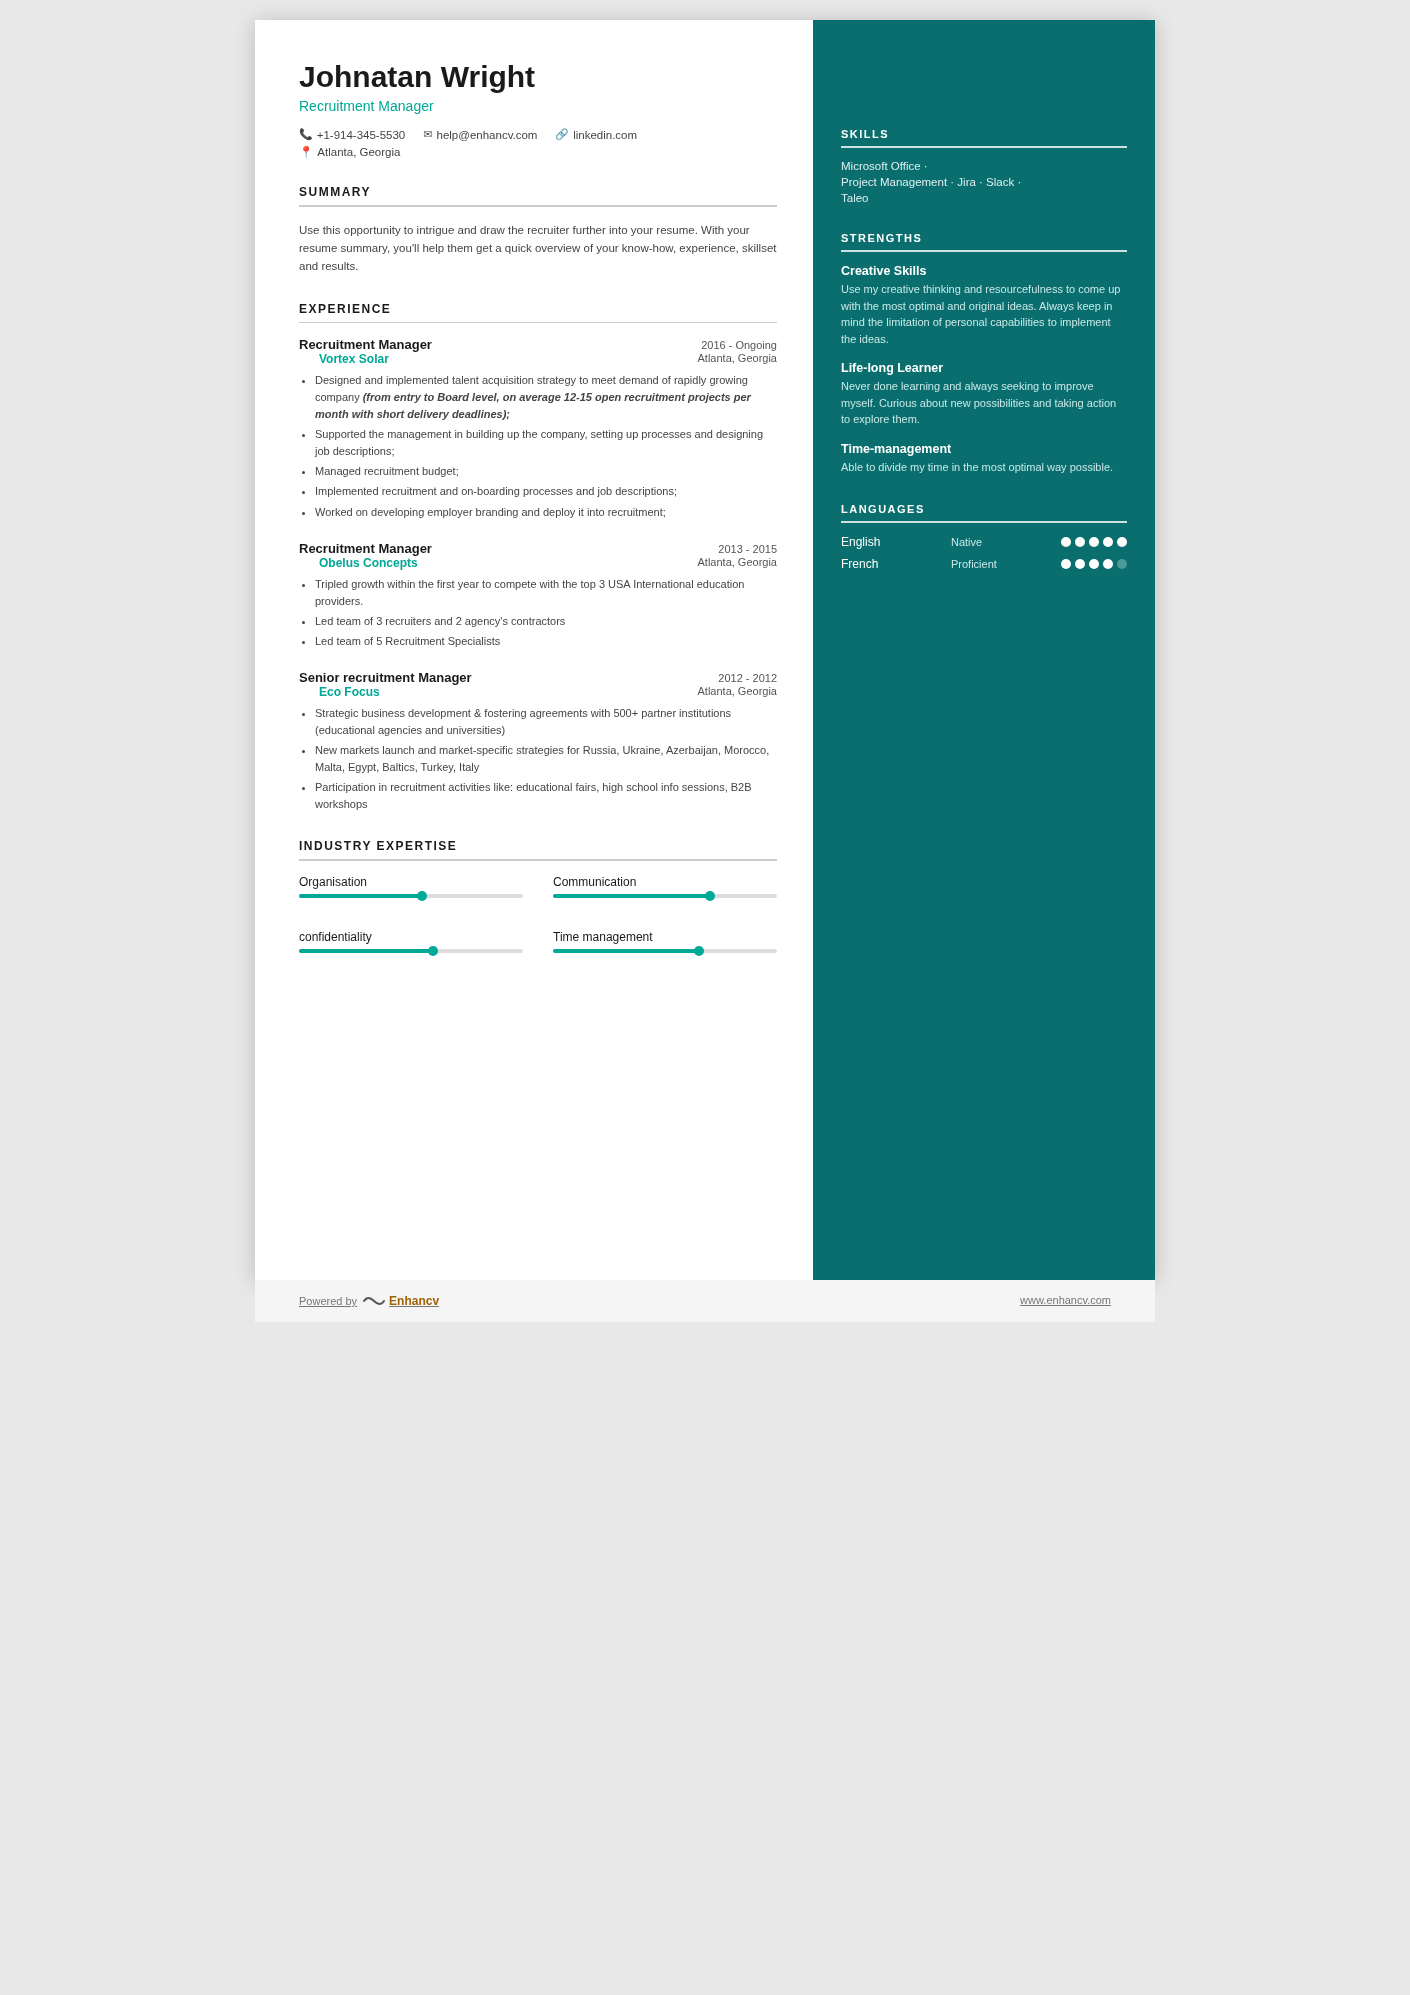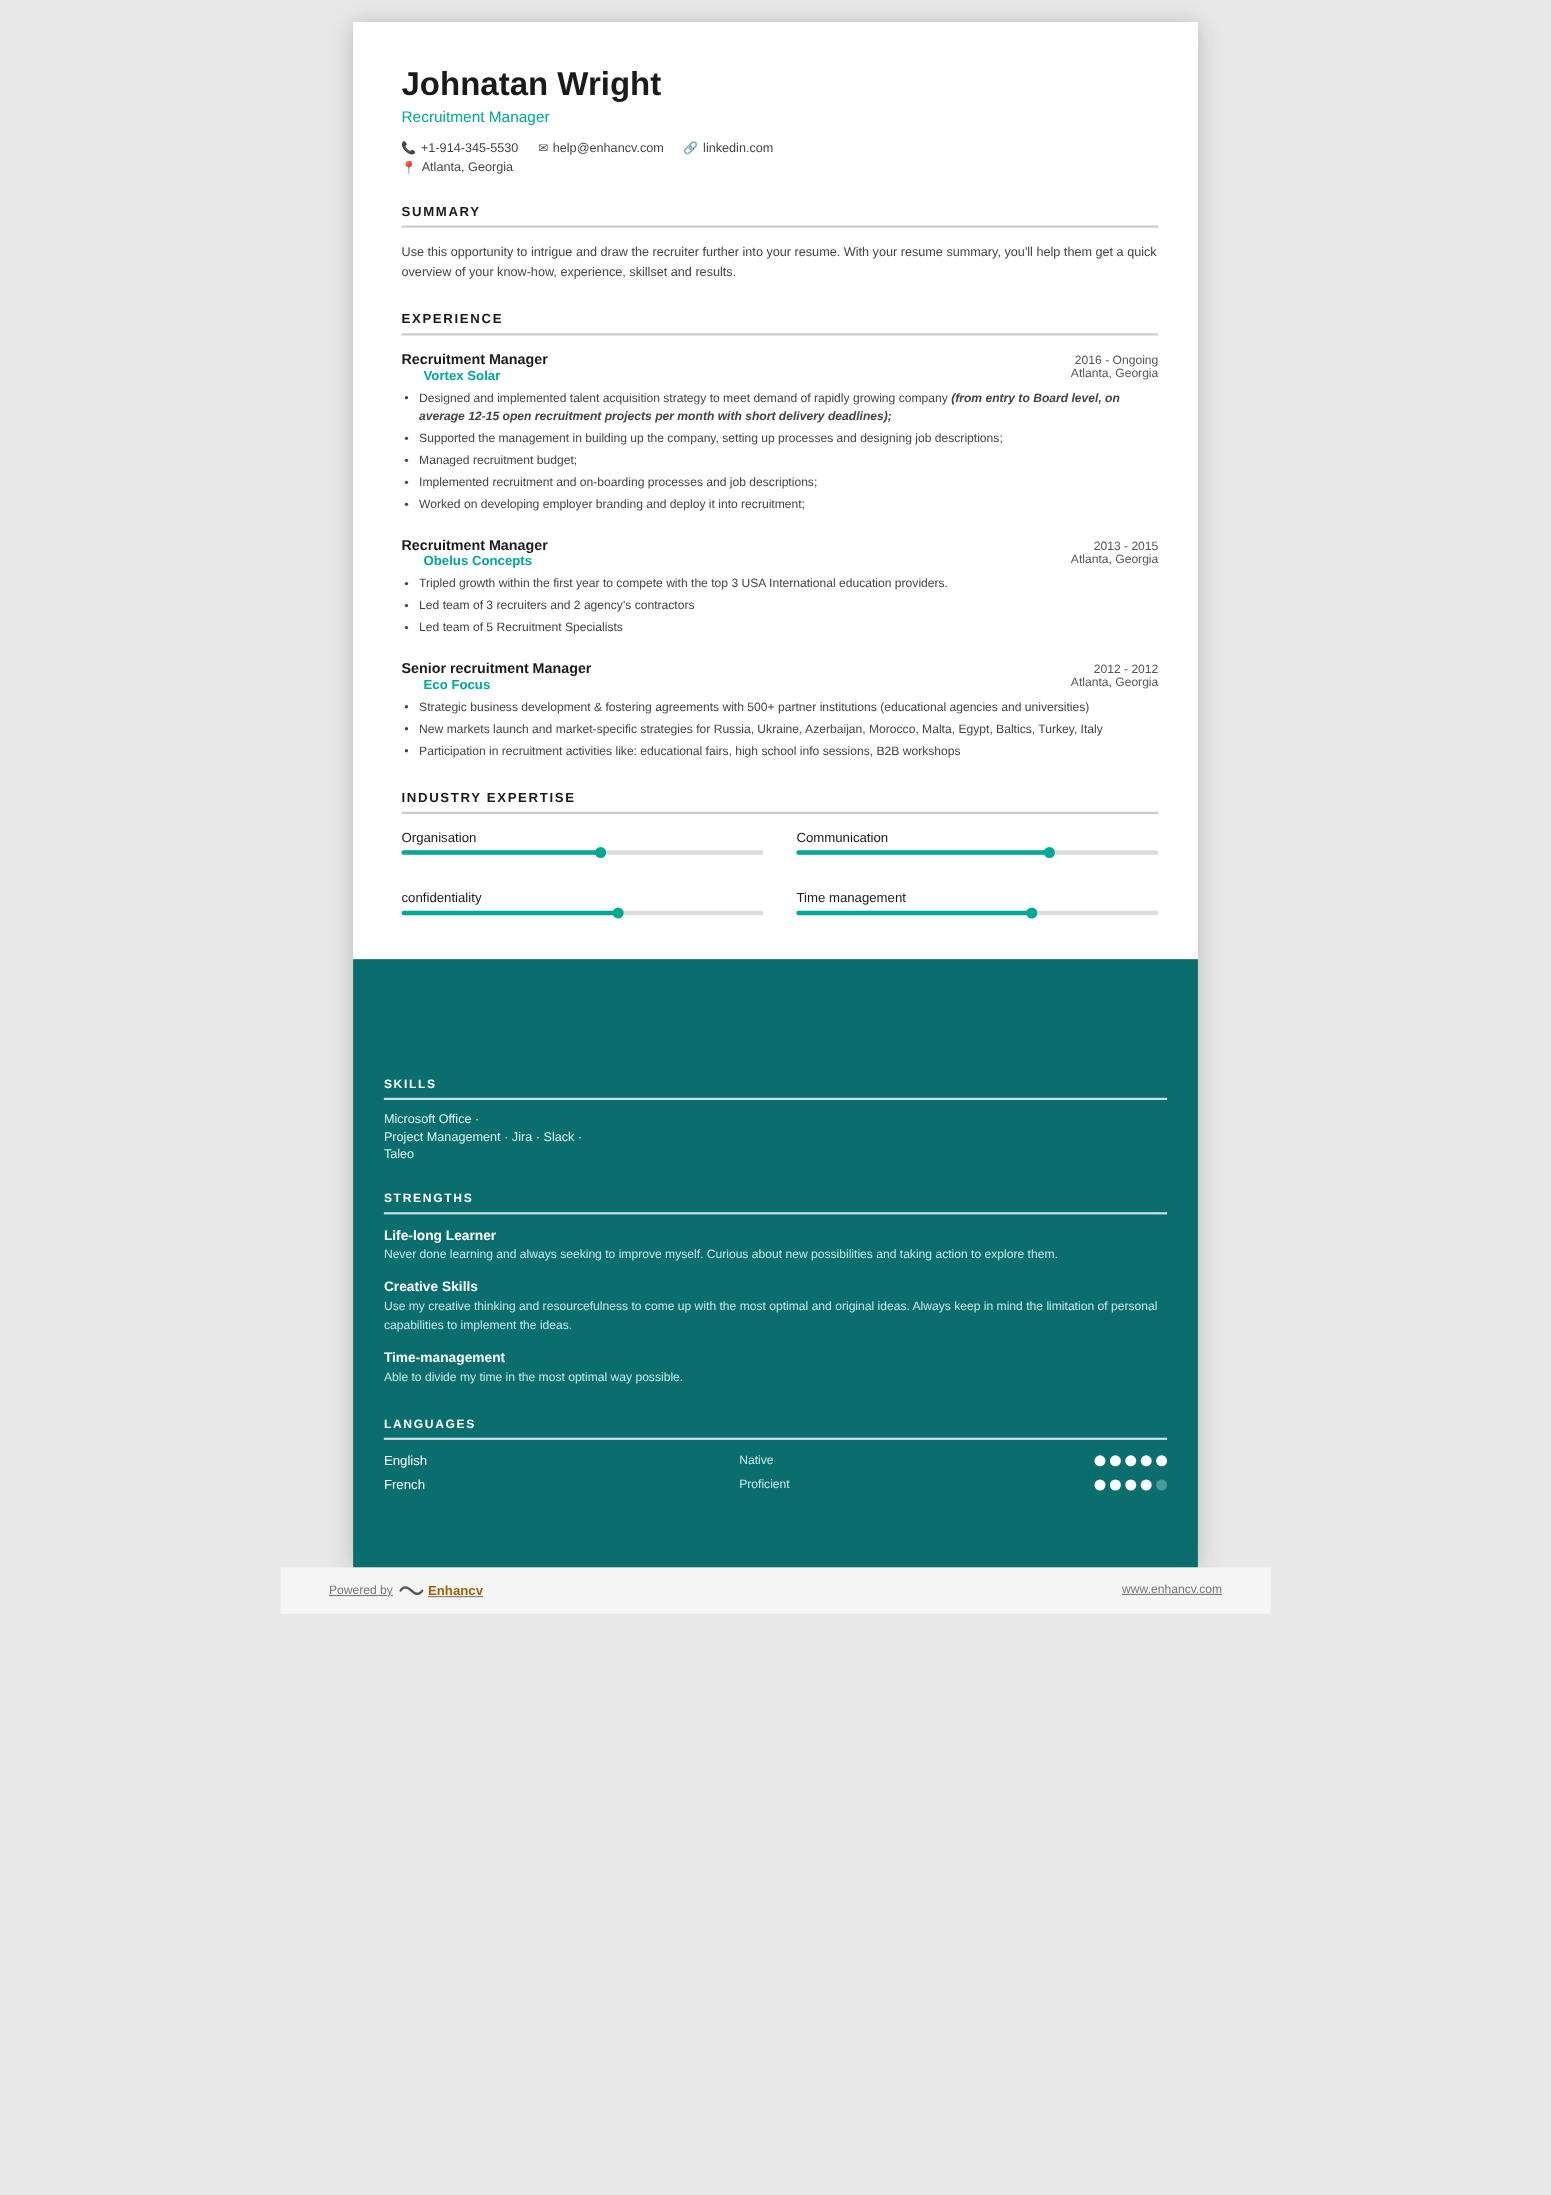--- a/index.html
+++ b/index.html
@@ -6,24 +6,24 @@
     body {
       font-family: Arial, Helvetica, sans-serif;
       background: #e8e8e8;
       display: flex;
       justify-content: center;
       align-items: flex-start;
       min-height: 100vh;
       padding: 20px;
     }
     .resume-wrapper {
-      width: 768px;
-      background: #fde047;
-      display: flex;
-      flex-direction: column;
+      width: 900px;
+      background: #fca5a5;
+      display: flex;
+      flex-direction: row;
       box-shadow: 0 2px 20px rgba(0,0,0,0.2);
       min-height: 1260px;
     }
     
     .left-col {
       flex: 0 0 62%;
       padding: 40px 36px 40px 44px;
       background: #fff;
     }
     
@@ -441,26 +441,26 @@
         <div class="skill-item">Microsoft Office ·</div>
         <div class="skill-item">Project Management · Jira · Slack ·</div>
         <div class="skill-item">Taleo</div>
       </div>
 
 
       <div class="right-section">
         <div class="right-section-title">STRENGTHS</div>
         <div class="right-divider"></div>
         <div class="strength-item">
+          <div class="strength-name">Creative Skills</div>
+          <div class="strength-desc">Use my creative thinking and resourcefulness to come up with the most optimal and original ideas. Always keep in mind the limitation of personal capabilities to implement the ideas.</div>
+        </div>
+        <div class="strength-item">
           <div class="strength-name">Life-long Learner</div>
           <div class="strength-desc">Never done learning and always seeking to improve myself. Curious about new possibilities and taking action to explore them.</div>
-        </div>
-        <div class="strength-item">
-          <div class="strength-name">Creative Skills</div>
-          <div class="strength-desc">Use my creative thinking and resourcefulness to come up with the most optimal and original ideas. Always keep in mind the limitation of personal capabilities to implement the ideas.</div>
         </div>
         <div class="strength-item">
           <div class="strength-name">Time-management</div>
           <div class="strength-desc">Able to divide my time in the most optimal way possible.</div>
         </div>
       </div>
 
       <div class="right-section">
         <div class="right-section-title">LANGUAGES</div>
         <div class="right-divider"></div>

